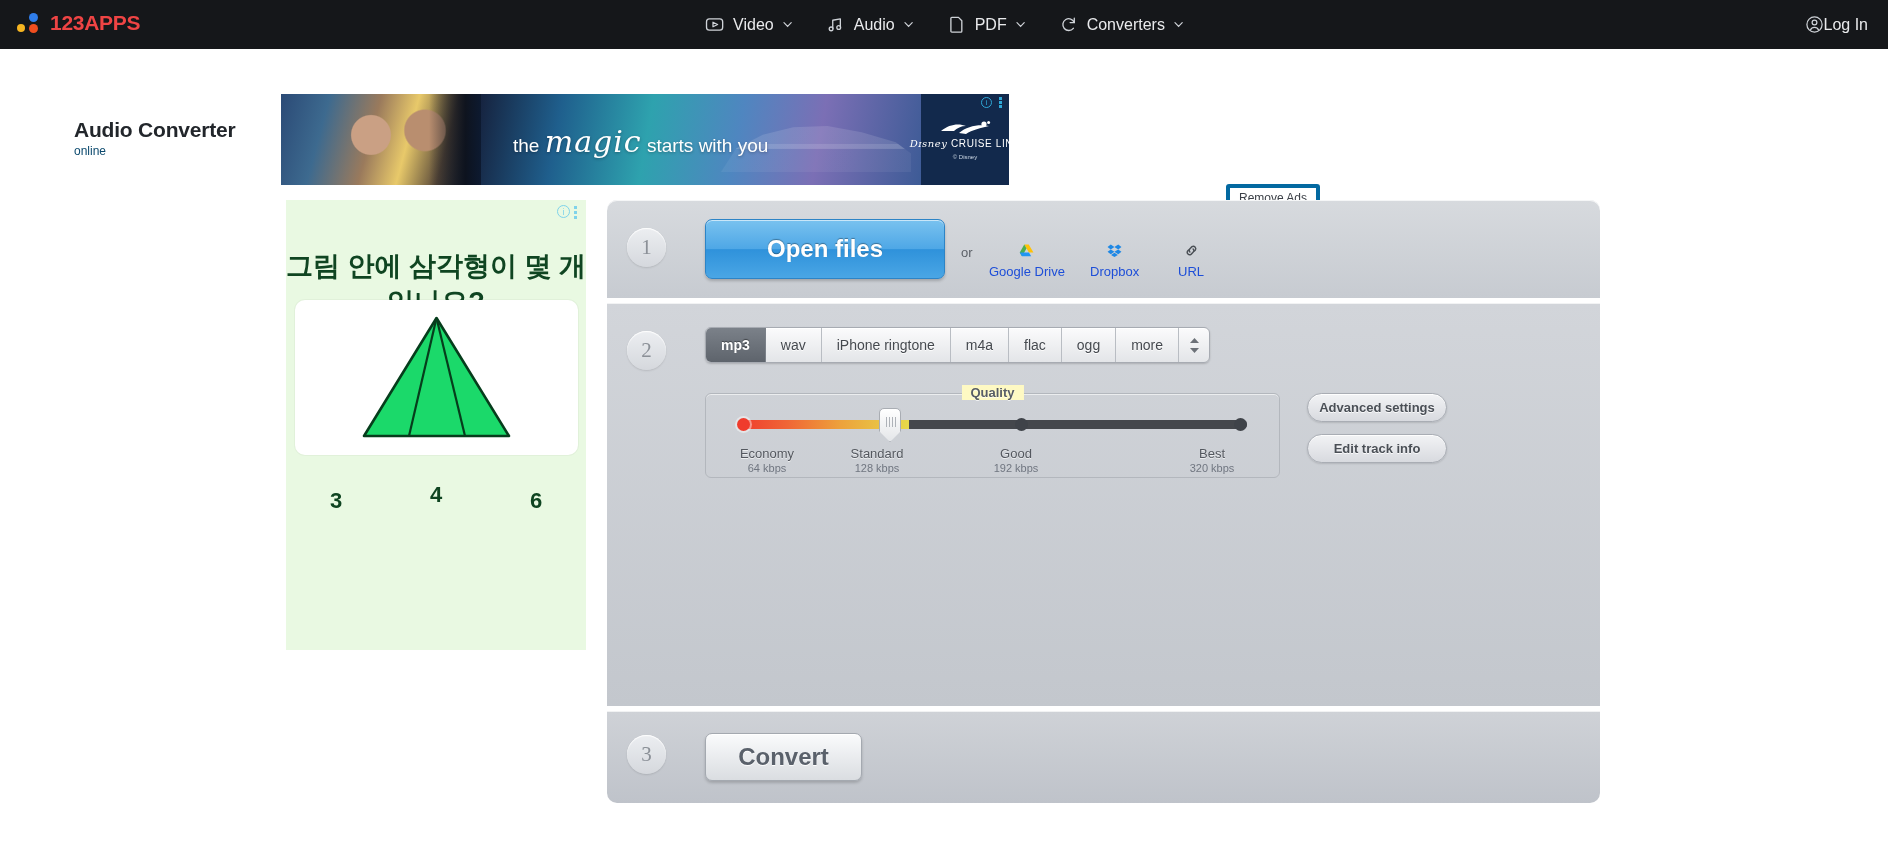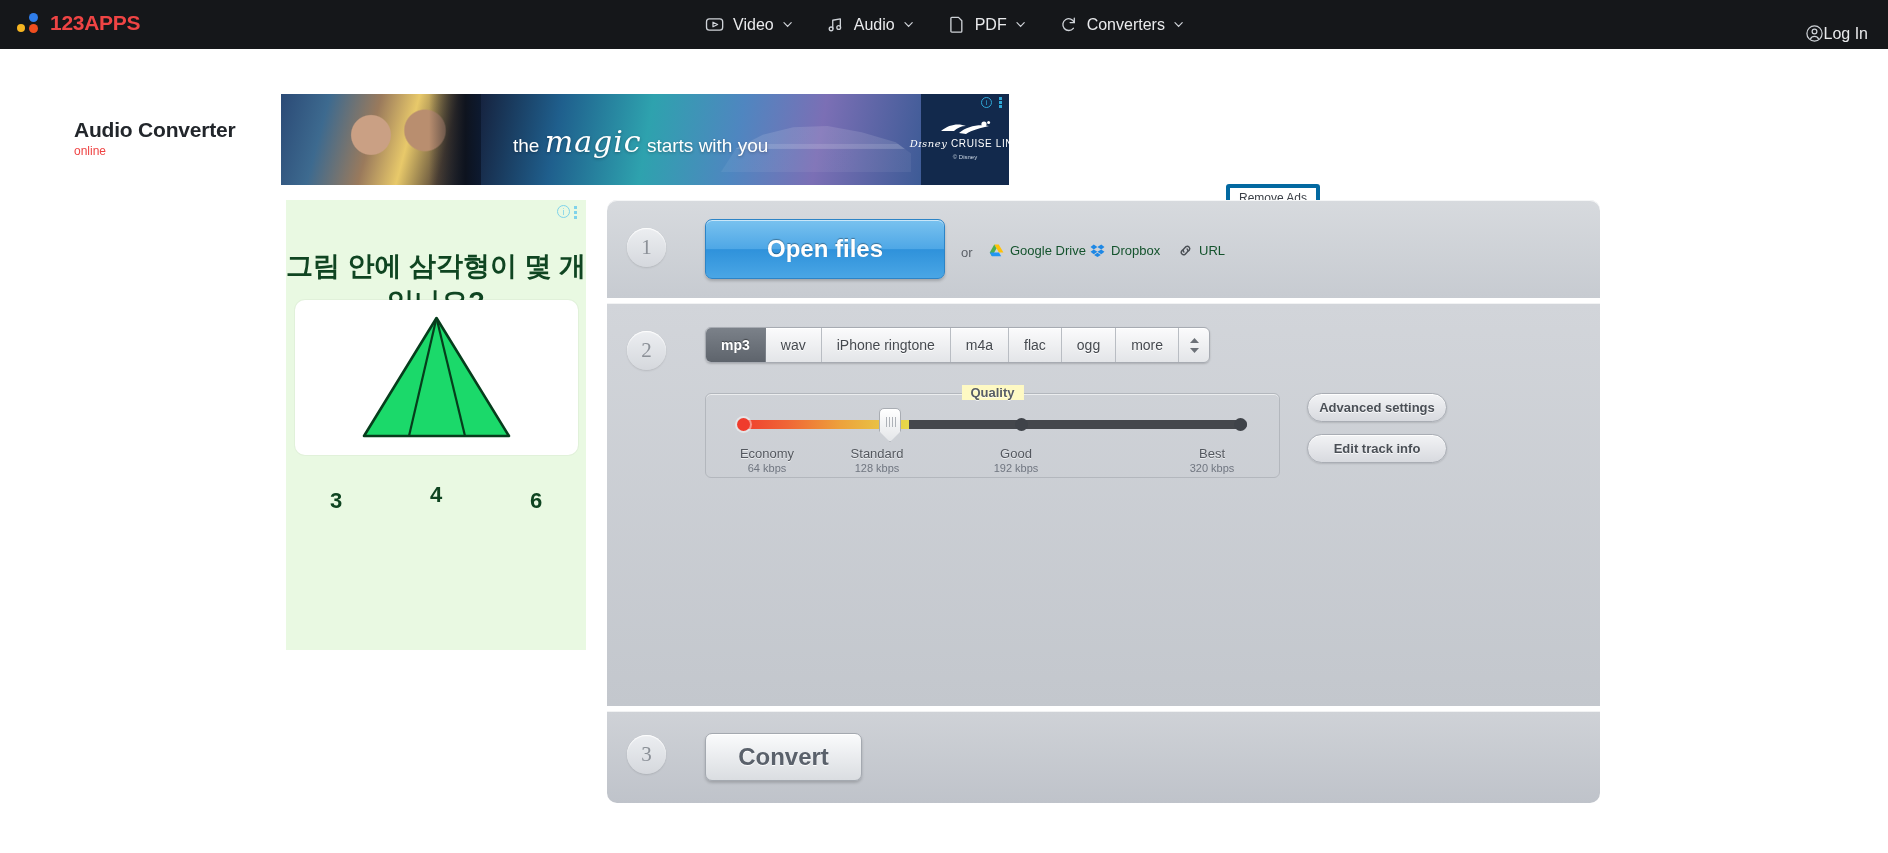--- a/index.html
+++ b/index.html
@@ -26,27 +26,27 @@
 
   .navcenter {
     position: absolute; left: 50%; transform: translateX(-50%); top: 0;
     height: 49px; display: flex; align-items: center; gap: 34px;
   }
   .navitem { display: flex; align-items: center; gap: 9px; cursor: pointer; }
   .navitem .nlabel { color: #e9eaec; font-size: 16px; }
   .navicon { width: 19px; height: 19px; display: block; }
   .chev { width: 9px; height: 9px; display: block; }
 
-  .loginwrap { position: absolute; right: 20px; top: 0; height: 49px; display: flex; align-items: center; cursor: pointer; margin-top: 9px; }
+  .loginwrap { position: absolute; right: 20px; top: 0; height: 49px; display: flex; align-items: center; cursor: pointer; }
   .loginwrap .nlabel { color: #e9eaec; font-size: 16px; }
 
   
   .pagetitle { position: absolute; left: 74px; top: 118px; }
   .pagetitle h1 { font-size: 21px; color: #22262b; font-weight: bold; letter-spacing: -0.2px; }
-  .pagetitle .sub { font-size: 12px; color: #ef4444; margin-top: 2px; }
+  .pagetitle .sub { font-size: 12px; color: #0c4a6e; margin-top: 2px; }
 
   
   .topad {
     position: absolute; left: 281px; top: 94px; width: 728px; height: 91px;
     overflow: hidden; background: #103a63;
   }
   .ad-photo {
     position: absolute; left: 0; top: 0; width: 200px; height: 91px;
     background:
       radial-gradient(circle at 45% 45%, #caa084 0 16%, rgba(0,0,0,0) 17%),
@@ -170,21 +170,21 @@
   .openfiles {
     position: absolute; left: 705px; top: 219px; width: 240px; height: 60px;
     background: linear-gradient(180deg, #79c2ef 0%, #4ea7e6 50%, #2f92db 51%, #4aa6e5 100%);
     border: 1px solid #2d84c6; border-radius: 7px;
     box-shadow: inset 0 1px 0 rgba(255,255,255,.6), 0 2px 3px rgba(0,0,0,.2);
     color: #ffffff; font-size: 24px; font-weight: bold;
     display: flex; align-items: center; justify-content: center;
     text-shadow: 0 -1px 1px rgba(0,0,0,.35); cursor: pointer;
   }
   .or-text { position: absolute; left: 961px; top: 245px; font-size: 13px; color: #5c6168; }
-  .srcbtn { position: absolute; top: 243px; display: flex; align-items: center; gap: 6px; cursor: pointer; color: #14532d; font-size: 13px; }
+  .srcbtn { position: absolute; top: 243px; display: flex; align-items: center; gap: 6px; cursor: pointer; color: #1d4ed8; font-size: 13px; flex-direction: column; }
   #src-gdrive { left: 989px; }
   #src-dropbox { left: 1090px; }
   #src-url { left: 1178px; }
   .srcicon { width: 15px; height: 15px; display: block; }
 
   
   .fmt-tabs {
     position: absolute; left: 705px; top: 327px; height: 36px;
     display: flex; align-items: stretch;
     background: linear-gradient(180deg, #fbfbfc 0%, #e3e5e8 100%);

